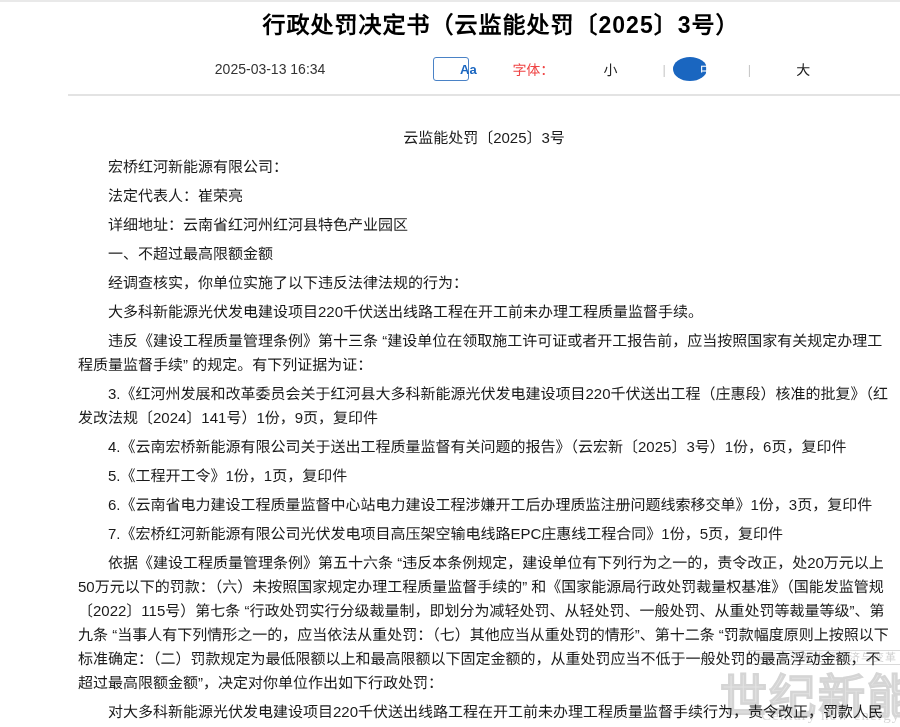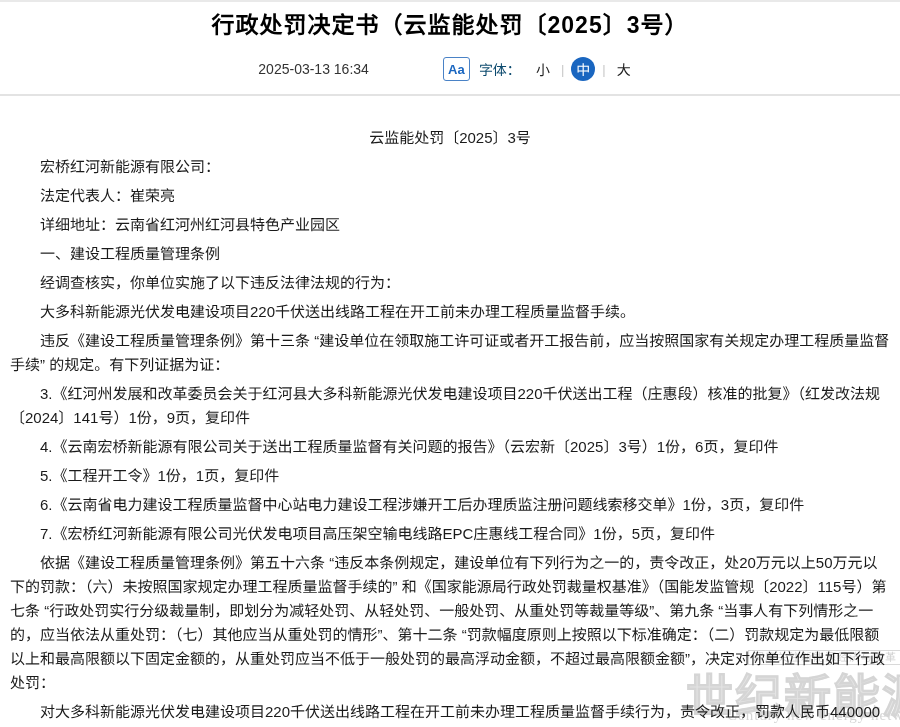--- a/index.html
+++ b/index.html
@@ -1,15 +1,15 @@
 <!DOCTYPE html>
 <html lang="zh-CN"><head>
 <meta charset="utf-8">
 <style>
-  * { box-sizing: border-box; }
+  * { box-sizing: border-box; padding-left: 34px; }
   html, body { margin: 0; padding: 0; background: #fff; }
   .page {
     position: relative;
     width: 900px;
     height: 727px;
     background: #fff;
     overflow: hidden;
     border-top: 2px solid #e9e9e9;
     font-family: "Liberation Sans", sans-serif;
     color: #1c1c1c;
@@ -41,21 +41,21 @@
     border: 1px solid #4a82c6;
     border-radius: 3px;
     color: #1a66c0;
     font-size: 13px;
     font-weight: 700;
     display: flex; align-items: center; justify-content: center;
     margin-right: 9px;
     background: #fff;
     cursor: pointer;
   }
-  .fw-label { margin-right: 4px; color: #0c4a6e; }
+  .fw-label { margin-right: 4px; color: #ef4444; }
   .fw-opt { margin: 0 11px; color: #222; cursor: pointer; }
   .fw-opt.active {
     width: 24px; height: 24px;
     margin: 0 7px;
     border-radius: 50%;
     background: #1a66c0;
     color: #fff;
     font-size: 14px;
     display: flex; align-items: center; justify-content: center;
   }
@@ -134,21 +134,21 @@
     <span class="wm-tagline">深度关注新能源经济与变革</span>
     <span class="wm-site">世纪新能源网</span>
     <span class="wm-en">Century new energy network</span>
   </div>
 
   <article class="article">
     <p class="center">云监能处罚〔2025〕3号</p>
     <p>宏桥红河新能源有限公司：</p>
     <p>法定代表人：崔荣亮</p>
     <p>详细地址：云南省红河州红河县特色产业园区</p>
-    <p>一、建设工程质量管理条例</p>
+    <p>一、不超过最高限额金额</p>
     <p>经调查核实，你单位实施了以下违反法律法规的行为：</p>
     <p>大多科新能源光伏发电建设项目220千伏送出线路工程在开工前未办理工程质量监督手续。</p>
     <p>违反《建设工程质量管理条例》第十三条 “建设单位在领取施工许可证或者开工报告前，应当按照国家有关规定办理工程质量监督手续” 的规定。有下列证据为证：</p>
     <p>3.《红河州发展和改革委员会关于红河县大多科新能源光伏发电建设项目220千伏送出工程（庄惠段）核准的批复》（红发改法规〔2024〕141号）1份，9页，复印件</p>
     <p>4.《云南宏桥新能源有限公司关于送出工程质量监督有关问题的报告》（云宏新〔2025〕3号）1份，6页，复印件</p>
     <p>5.《工程开工令》1份，1页，复印件</p>
     <p>6.《云南省电力建设工程质量监督中心站电力建设工程涉嫌开工后办理质监注册问题线索移交单》1份，3页，复印件</p>
     <p>7.《宏桥红河新能源有限公司光伏发电项目高压架空输电线路EPC庄惠线工程合同》1份，5页，复印件</p>
     <p>依据《建设工程质量管理条例》第五十六条 “违反本条例规定，建设单位有下列行为之一的，责令改正，处20万元以上50万元以下的罚款：（六）未按照国家规定办理工程质量监督手续的” 和《国家能源局行政处罚裁量权基准》（国能发监管规〔2022〕115号）第七条 “行政处罚实行分级裁量制，即划分为减轻处罚、从轻处罚、一般处罚、从重处罚等裁量等级”、第九条 “当事人有下列情形之一的，应当依法从重处罚：（七）其他应当从重处罚的情形”、第十二条 “罚款幅度原则上按照以下标准确定：（二）罚款规定为最低限额以上和最高限额以下固定金额的，从重处罚应当不低于一般处罚的最高浮动金额，不超过最高限额金额”，决定对你单位作出如下行政处罚：</p>
     <p>对大多科新能源光伏发电建设项目220千伏送出线路工程在开工前未办理工程质量监督手续行为，责令改正，罚款人民币440000元（大写：人民币肆拾肆万元整）。</p>

